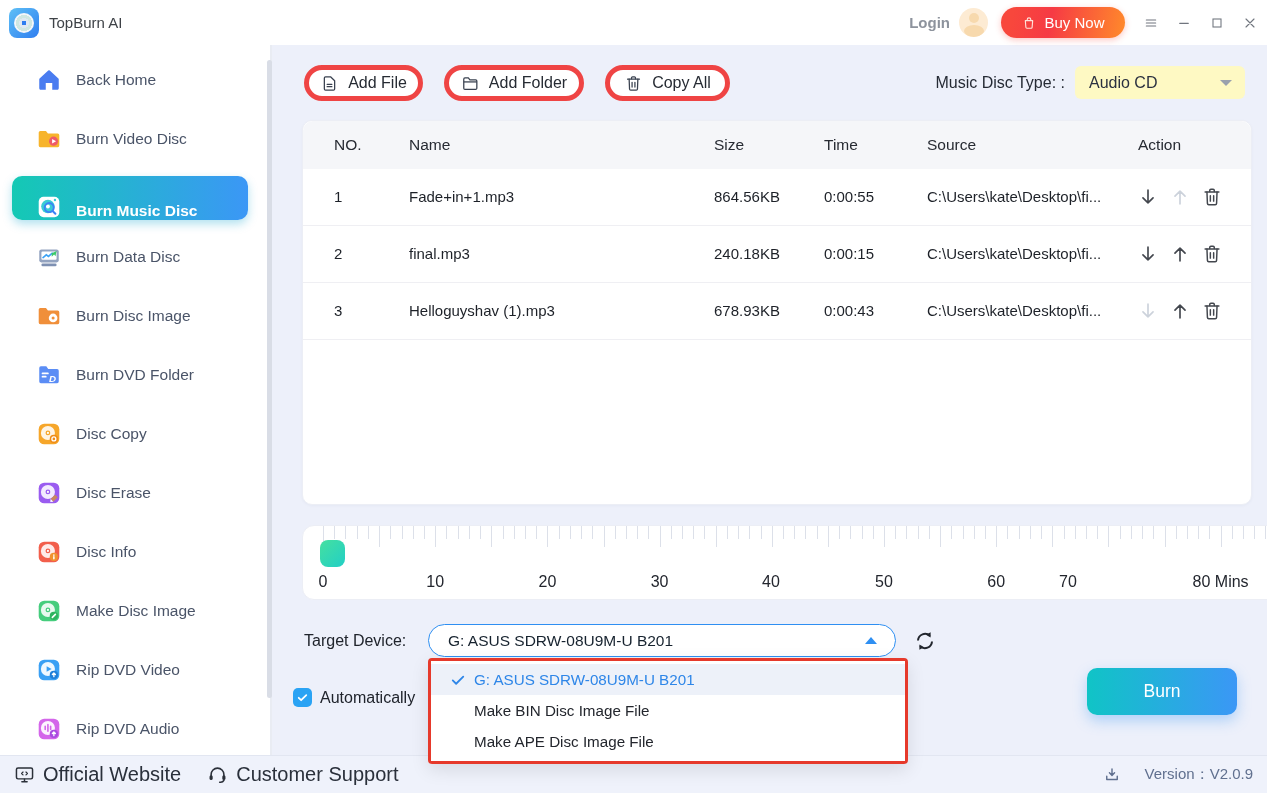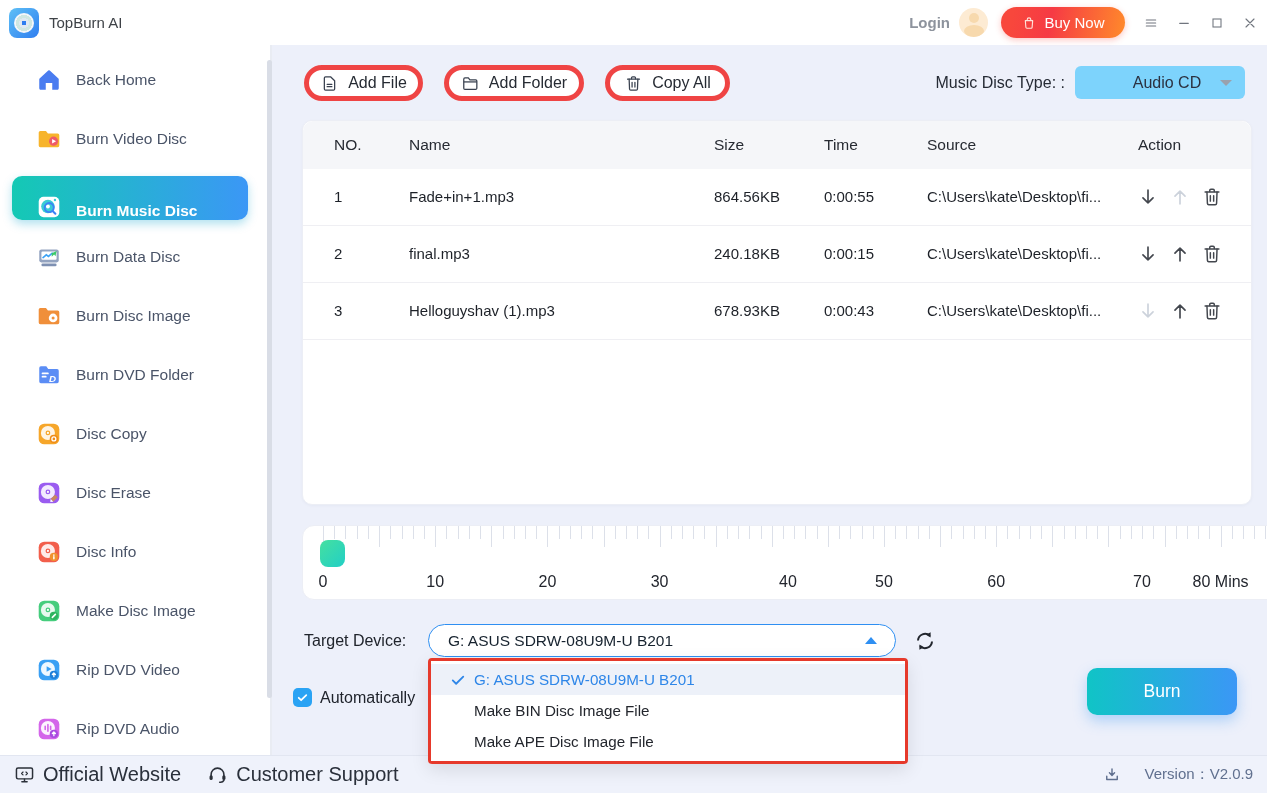--- a/index.html
+++ b/index.html
@@ -49,22 +49,22 @@
   
   .main-bg{position:absolute;left:272px;top:45px;right:0;bottom:38px;background:#edf0fa;border-top-left-radius:10px;}
   .toolbar-btn{position:absolute;height:36px;background:#fff;border:5px solid #ef4444;border-radius:18px;
                display:flex;align-items:center;justify-content:center;gap:9px;cursor:pointer;box-sizing:border-box;}
   .toolbar-btn svg{width:19px;height:19px;}
   .toolbar-btn span{font-size:16px;color:#262b33;}
   #btn-add-file{left:304px;top:65px;width:119px;}
   #btn-add-folder{left:444px;top:65px;width:140px;}
   #btn-clear-all{left:605px;top:65px;width:125px;}
   .disc-type-label{position:absolute;left:880px;top:66px;width:185px;line-height:33px;text-align:right;font-size:16px;color:#262b35;}
-  .disc-type-select{position:absolute;left:1075px;top:66px;width:170px;height:33px;background:#7dd3fc;border-radius:6px;
-                    display:flex;align-items:center;cursor:pointer;justify-content:center;}
+  .disc-type-select{position:absolute;left:1075px;top:66px;width:170px;height:33px;background:#fef9c3;border-radius:6px;
+                    display:flex;align-items:center;cursor:pointer;}
   .disc-type-select .val{font-size:16px;color:#2b3140;padding-left:14px;}
   .caret-down{position:absolute;right:13px;top:14px;width:0;height:0;border-left:6px solid transparent;border-right:6px solid transparent;border-top:6px solid #9aa1ad;}
   
   .table-card{position:absolute;left:302px;top:120px;width:950px;height:385px;background:#fff;border-radius:10px;
               border:1px solid #eceef5;box-sizing:border-box;box-shadow:0 1px 3px rgba(30,40,90,.04);}
   .thead{position:relative;height:48px;background:#f5f6f9;border-radius:10px 10px 0 0;}
   .thead .hcell{position:absolute;line-height:48px;font-size:15.5px;color:#272b33;}
   .h-no{left:31px;} .h-name{left:106px;} .h-size{left:411px;} .h-time{left:521px;} .h-source{left:624px;} .h-action{left:835px;}
   .trow{position:relative;height:56px;border-bottom:1px solid #efeff3;}
   .trow .cell{position:absolute;line-height:56px;font-size:15px;color:#1d2128;white-space:nowrap;}
@@ -513,24 +513,24 @@
         <span class="tick" style="left: 940.04px;"></span>
         <span class="tick" style="left: 951.26px;"></span>
         <span class="tick" style="left: 962.48px;"></span>
       </div>
     <div class="used-block"></div>
     <div>
         <span class="rlabel" style="left: 20px;">0</span>
         <span class="rlabel" style="left: 132.2px;">10</span>
         <span class="rlabel" style="left: 244.4px;">20</span>
         <span class="rlabel" style="left: 356.6px;">30</span>
-        <span class="rlabel" style="left: 485px;">40</span>
+        <span class="rlabel" style="left: 468px;">40</span>
         <span class="rlabel" style="left: 581px;">50</span>
         <span class="rlabel" style="left: 693.2px;">60</span>
-        <span class="rlabel" style="left: 839px;">70</span>
+        <span class="rlabel" style="left: 765px;">70</span>
         <span class="rlabel" style="left: 917.6px;">80 Mins</span>
       </div>
   </div>
 
   <div class="target-label">Target Device:</div>
   <div class="target-select">
     <span class="val">G: ASUS SDRW-08U9M-U B201</span>
     <span class="caret-up"></span>
   </div>
   <div class="refresh">

